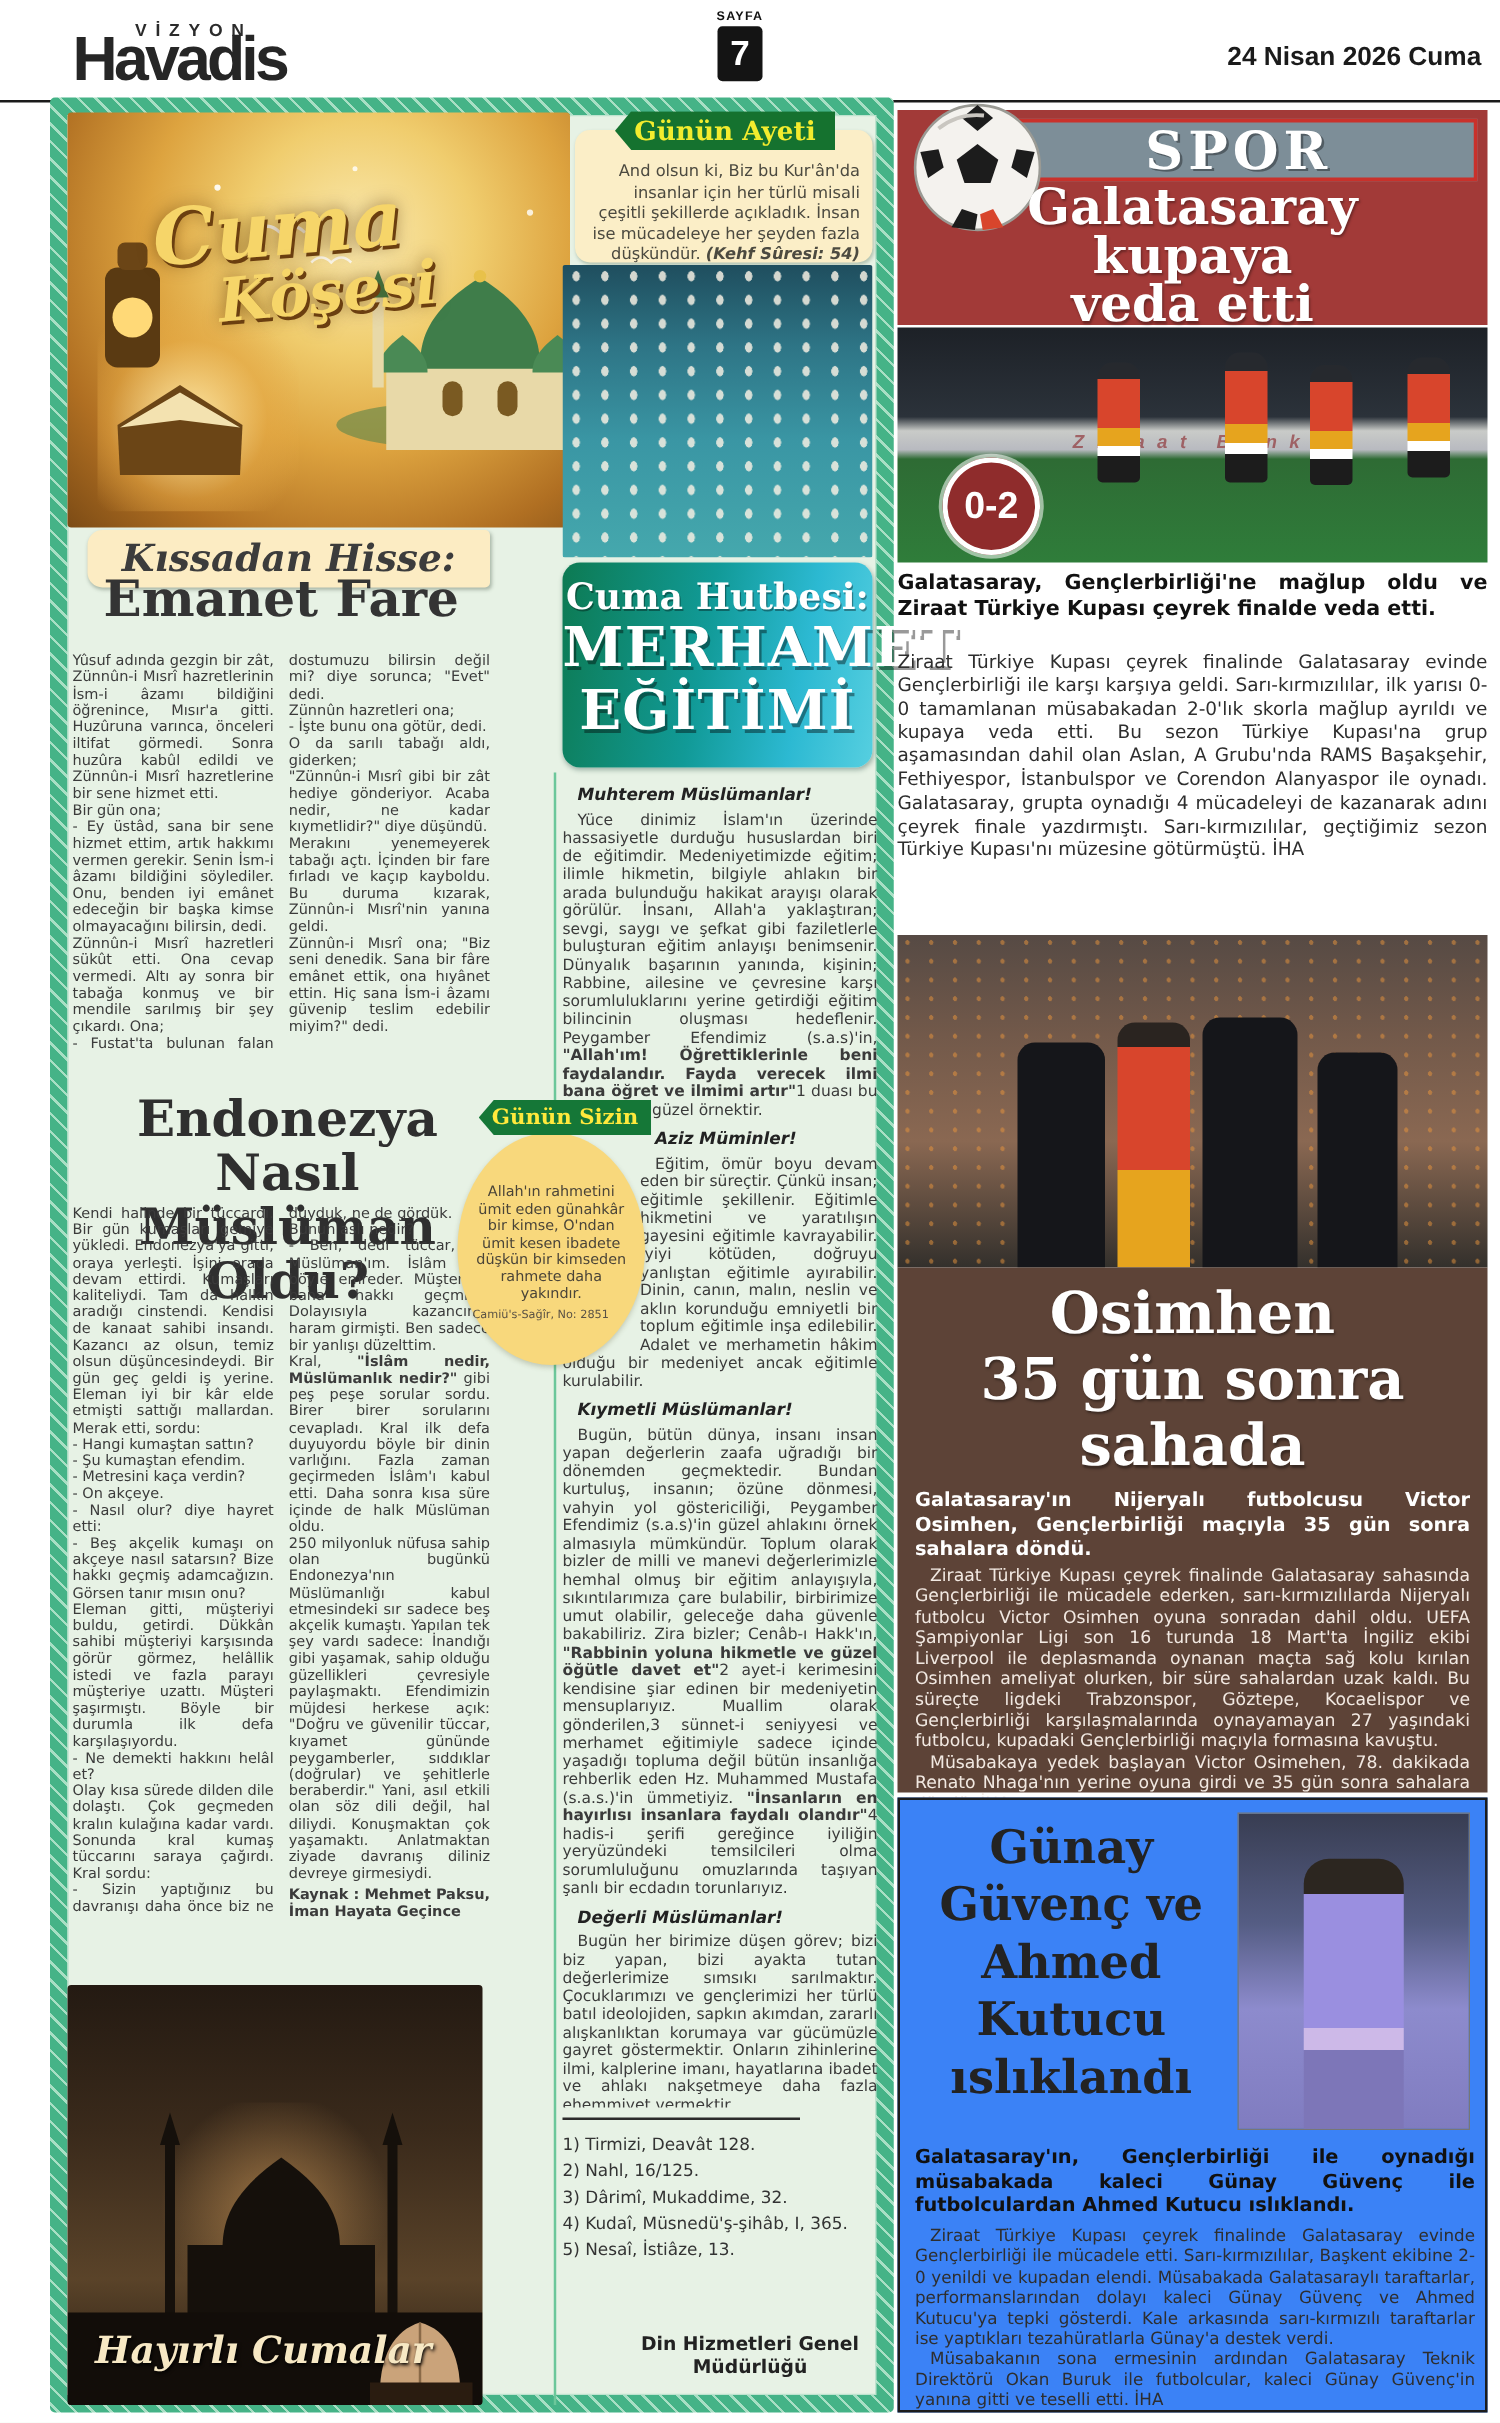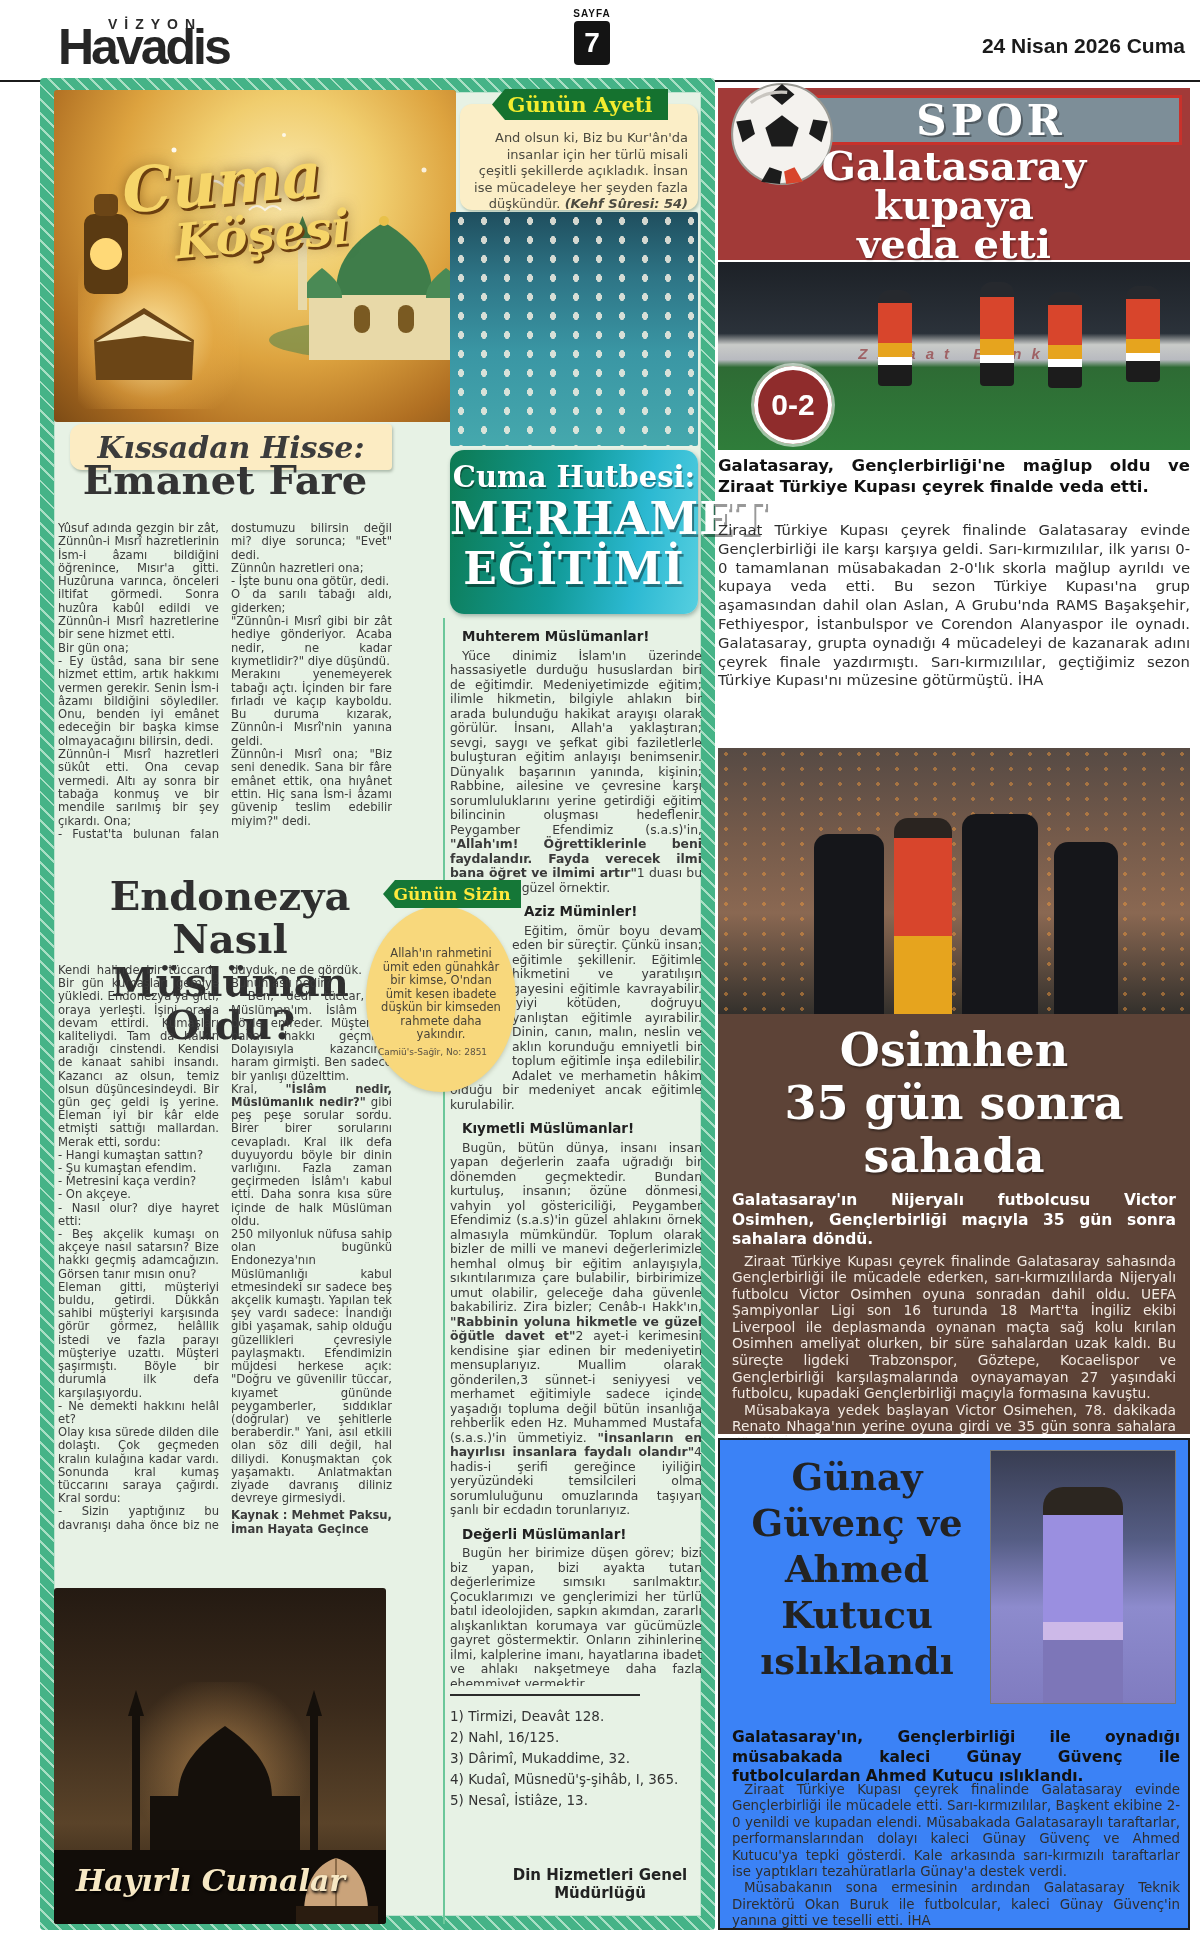--- a/index.html
+++ b/index.html
@@ -119,21 +119,21 @@
 
   
   .hutbe-head { position:absolute; left:450px; top:450px; width:248px; height:164px; border-radius:14px;
     background:linear-gradient(100deg,#0d7a52 0%, #119a97 45%, #2cb9d2 75%, #56cfe0 100%);
     text-align:center; color:#fff; padding-top:10px; box-shadow:1px 2px 4px rgba(40,80,70,.4); }
   .hutbe-kicker { font-family:"DejaVu Serif",serif; font-weight:bold; font-size:29px; text-shadow:1px 2px 0 rgba(0,0,0,.35); }
   .hutbe-t { font-family:"DejaVu Serif",serif; font-weight:bold; font-size:44px; line-height:50px; letter-spacing:1px;
     text-shadow:2px 3px 0 rgba(0,0,0,.4); }
   .hutbe-body { position:absolute; left:450px; top:620px; width:252px; height:1066px; overflow:hidden;
     font-size:12.4px; line-height:14.5px; text-align:justify; color:#3a3a3a; }
-  .hutbe-body h4 { font-size:13.5px; margin:9px 0 5px 0; color:#222; text-indent:12px; }
+  .hutbe-body h4 { font-size:13.5px; margin:9px 0 5px 0; color:#222; text-indent:12px;font-style:italic; }
   .hutbe-body p { text-indent:12px; margin-bottom:4px; }
   .hadis-spacer { float:left; width:62px; height:170px; }
   .foot-rule { position:absolute; left:450px; top:1694px; width:190px; height:2px; background:#2b2b2b; }
   .footnotes { position:absolute; left:450px; top:1706px; width:252px; font-size:13.5px; line-height:21px; color:#333; }
   .credit { position:absolute; left:474px; top:1866px; width:252px; text-align:center;
     font-weight:bold; font-size:15px; color:#222; }
 
   
   .spor-box { position:absolute; left:718px; top:88px; width:472px; height:172px; background:#a23a38; padding-top:8px; }
   .spor-banner { position:absolute; left:82px; top:7px; width:382px; height:50px; background:#7d8e98; border:3px solid #c9312b;
@@ -156,21 +156,21 @@
     color:#fff; text-shadow:1px 2px 2px rgba(0,0,0,.4); }
   .osi-lead { margin-top:8px; font-weight:bold; font-size:15.5px; line-height:19.5px; text-align:justify; color:#ffffff; }
   .osi-body { margin-top:3px; font-size:13.8px; line-height:16.6px; text-align:justify; color:#f2e9e2; }
   .osi-body p { text-indent:12px; }
 
   
   .gunay-box { position:absolute; left:718px; top:1438px; width:472px; height:492px; background:#3b82f6;
     border:2px solid #1c1c1c; }
   .gunay-head { position:absolute; left:8px; top:14px; width:258px; text-align:center;
     font-family:"DejaVu Serif",serif; font-weight:bold; font-size:37px; line-height:46px; color:#232323; white-space:pre-line; }
-  .gunay-lead { position:absolute; left:12px; top:288px; width:448px; font-weight:bold; font-size:15.5px;
+  .gunay-lead { position:absolute; left:12px; top:276px; width:448px; font-weight:bold; font-size:15.5px;
     line-height:19.5px; text-align:justify; color:#111; }
   .gunay-body { position:absolute; left:12px; top:342px; width:448px; font-size:13.4px; line-height:16.4px;
     text-align:justify; color:#2e2e2e; }
   .gunay-body p { text-indent:12px; }
 </style>
 </head>
 <body>
 
 <div id="page">
 

